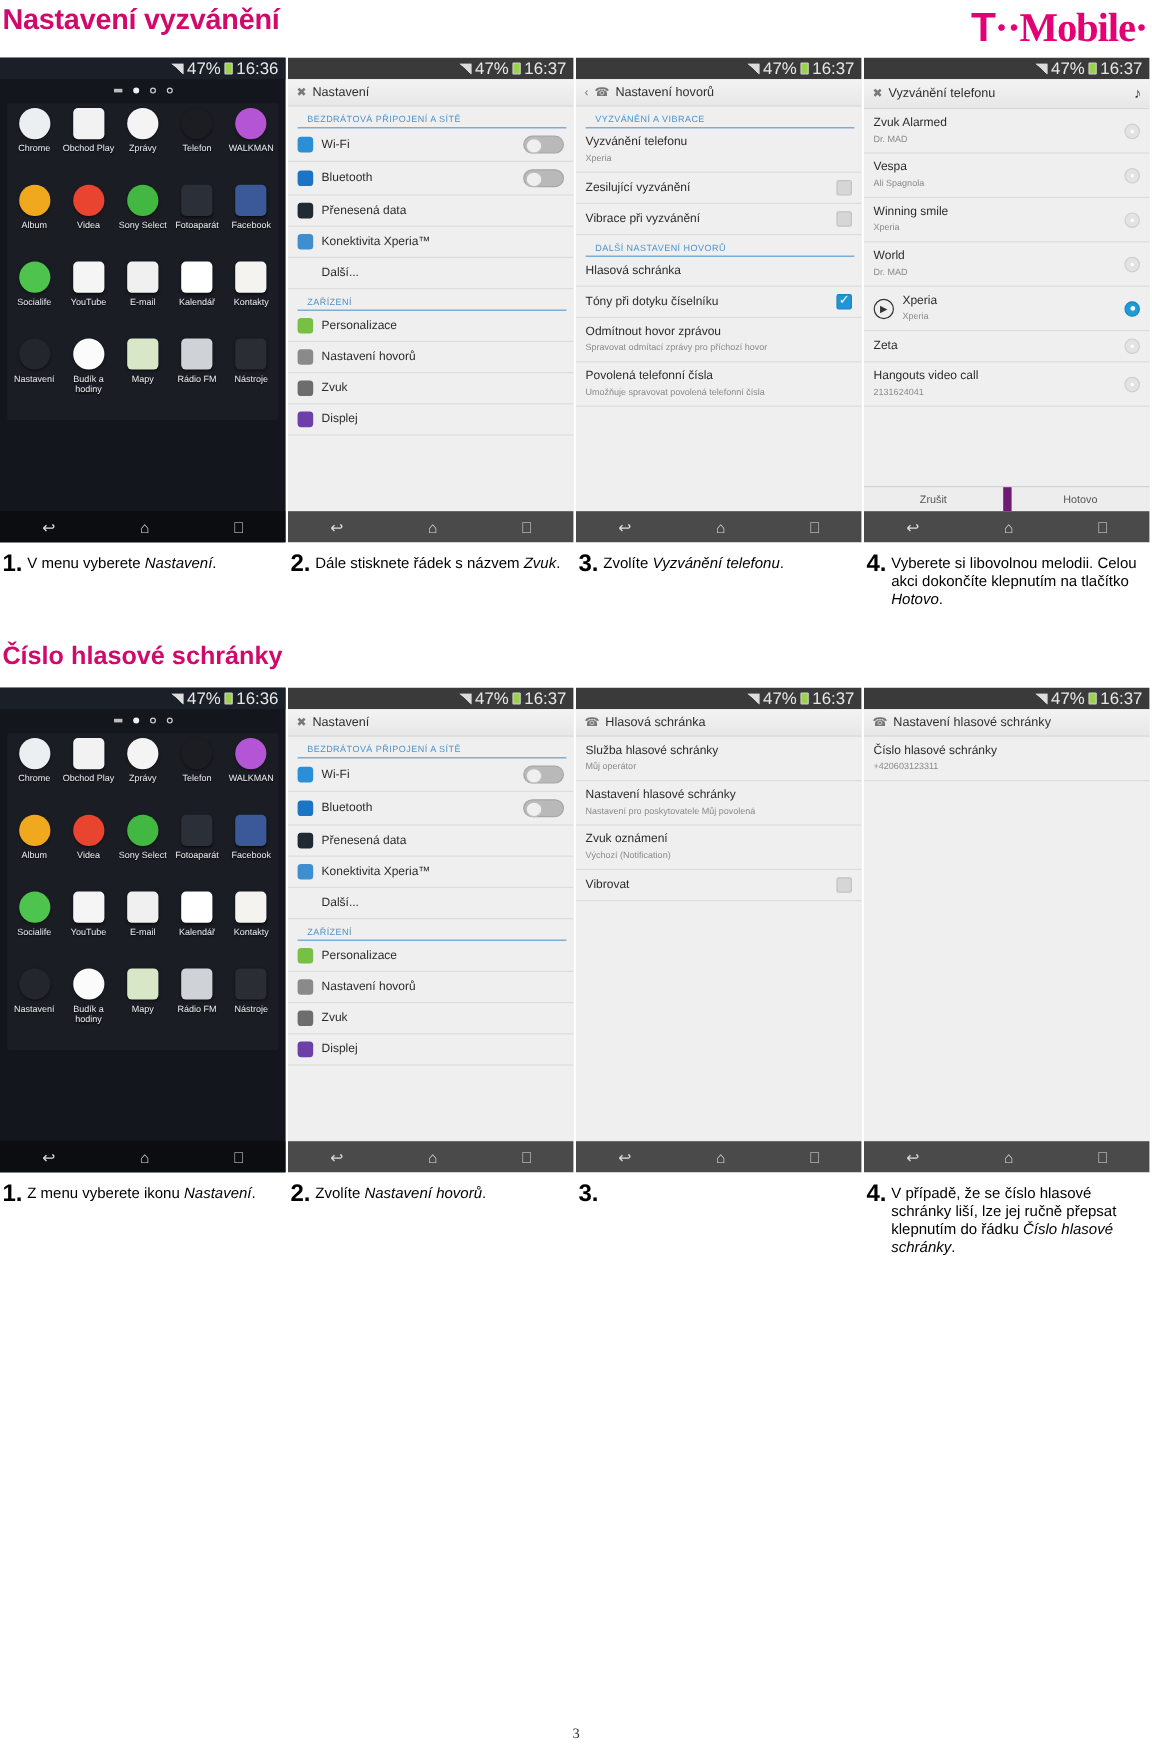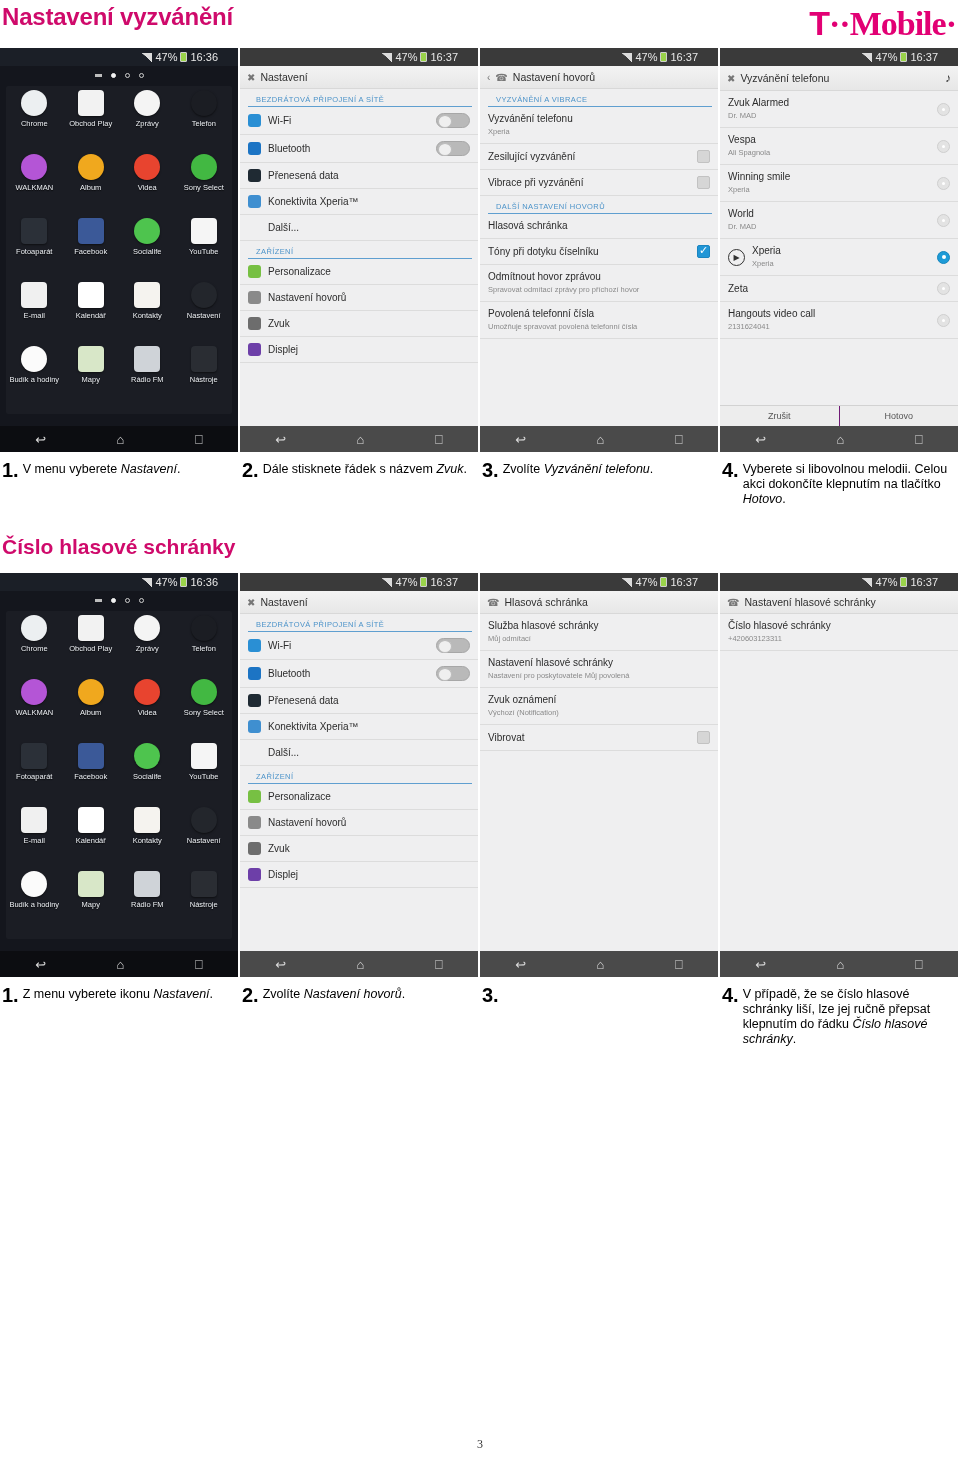--- a/index.html
+++ b/index.html
@@ -36,22 +36,22 @@
     overflow: hidden;
     flex: 0 0 238px;
     font-size: 9px;
     color: #2b2b2b;
   }
   .phone.dark { background: #14161d; }
 
   .statusbar {
     height: 18px; background: #3a3a3a;
     display: flex; align-items: center; justify-content: flex-end;
-    padding-right: 20px; gap: 3px;
-    color: #e8e8e8; font-size: 11px;
+    padding-right: 6px; gap: 3px;
+    color: #e8e8e8; font-size: 14px;
   }
   .phone.dark .statusbar { background: #1b1f27; }
   .sb-signal {
     display:inline-block; width:10px; height:9px;
     background: linear-gradient(to top right, transparent 48%, #dcdcdc 50%);
   }
   .sb-batt {
     display:inline-block; width:7px; height:10px;
     border:1px solid #cfcfcf; background:#9ad34a; border-radius:1px;
   }
@@ -68,21 +68,21 @@
   .drawer-dots {
     display:flex; justify-content:center; align-items:center; gap:9px;
     height: 18px;
   }
   .dot { width:5px; height:5px; border-radius:50%; border:1px solid #cfcfcf; }
   .dot.filled { background:#f2f2f2; border-color:#f2f2f2; }
   .dot.bar { width:7px; height:3px; border-radius:0; background:#bdbdbd; border:none; }
 
   .drawer-grid {
     margin: 2px 6px 0 6px;
-    display: grid; grid-template-columns: repeat(4, 1fr);
+    display: grid; grid-template-columns: repeat(5, 1fr);
     row-gap: 2px;
     background: rgba(255,255,255,0.03);
     padding: 4px 0 6px 0;
     border-radius: 2px;
   }
   .app {
     display:flex; flex-direction:column; align-items:center; justify-content:flex-start;
     height: 62px;
   }
   .app-ico {
@@ -156,21 +156,21 @@
     border: 1.4px solid #333; display:flex; align-items:center; justify-content:center;
     font-size: 8px; color: #333; flex: 0 0 17px;
   }
   .dlg-actions {
     display:flex; border-top:1px solid #d2d2d2;
     position:absolute; left:0; right:0; bottom:26px; background:#ededed;
   }
   .dlg-actions div {
     flex:1; text-align:center; padding:5px 0; font-size:9px; color:#555;
   }
-  .dlg-actions div:first-child { border-right:1px solid #701a75; }
+  .dlg-actions div:first-child { border-right:7px solid #701a75; }
 
   
   .steps { display:flex; width: 960px; }
   .step { width: 240px; display:flex; gap: 4px; padding: 8px 10px 0 2px; }
   .step-num { font-size: 20px; font-weight: bold; color:#000; line-height: 20px; flex:0 0 auto; }
   .step-txt { font-size: 12.5px; line-height: 15px; color:#000; padding-top: 2px; }
   .step-txt i { font-style: italic; }
 
   .section-title {
     font-size: 21px; font-weight: bold; color:#cf0a6b;
@@ -725,21 +725,21 @@
       <span>16:37</span>
     </div>
     <div class="scr-title">
       <span class="ti">☎</span>
       <span>Hlasová schránka</span>
     </div>
     <div class="body-list" id="vmlist">
         <div class="row">
           <div class="rtxt">
             <div class="rt1">Služba hlasové schránky</div>
-            <div class="rt2">Můj odmítací</div>
+            <div class="rt2">Můj operátor</div>
           </div>
         </div>
         <div class="row">
           <div class="rtxt">
             <div class="rt1">Nastavení hlasové schránky</div>
             <div class="rt2">Nastavení pro poskytovatele Můj povolená</div>
           </div>
         </div>
         <div class="row">
           <div class="rtxt">

